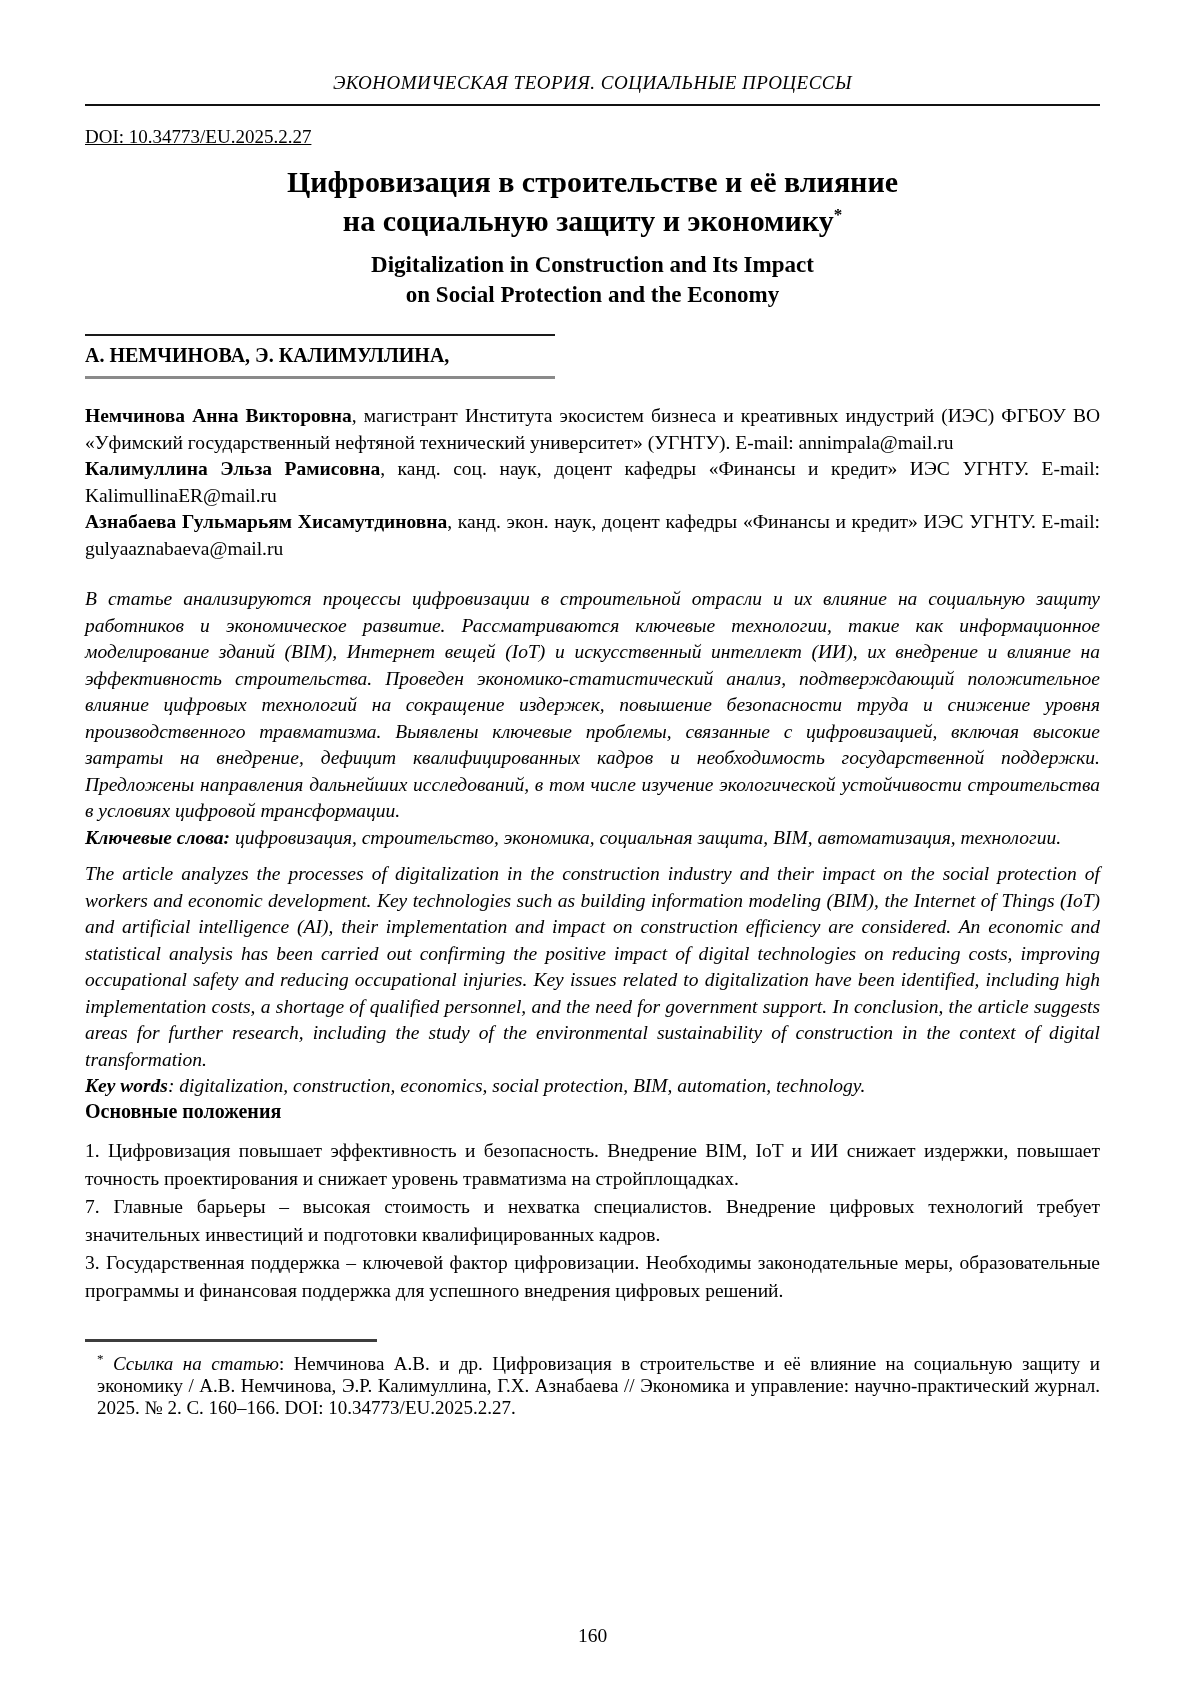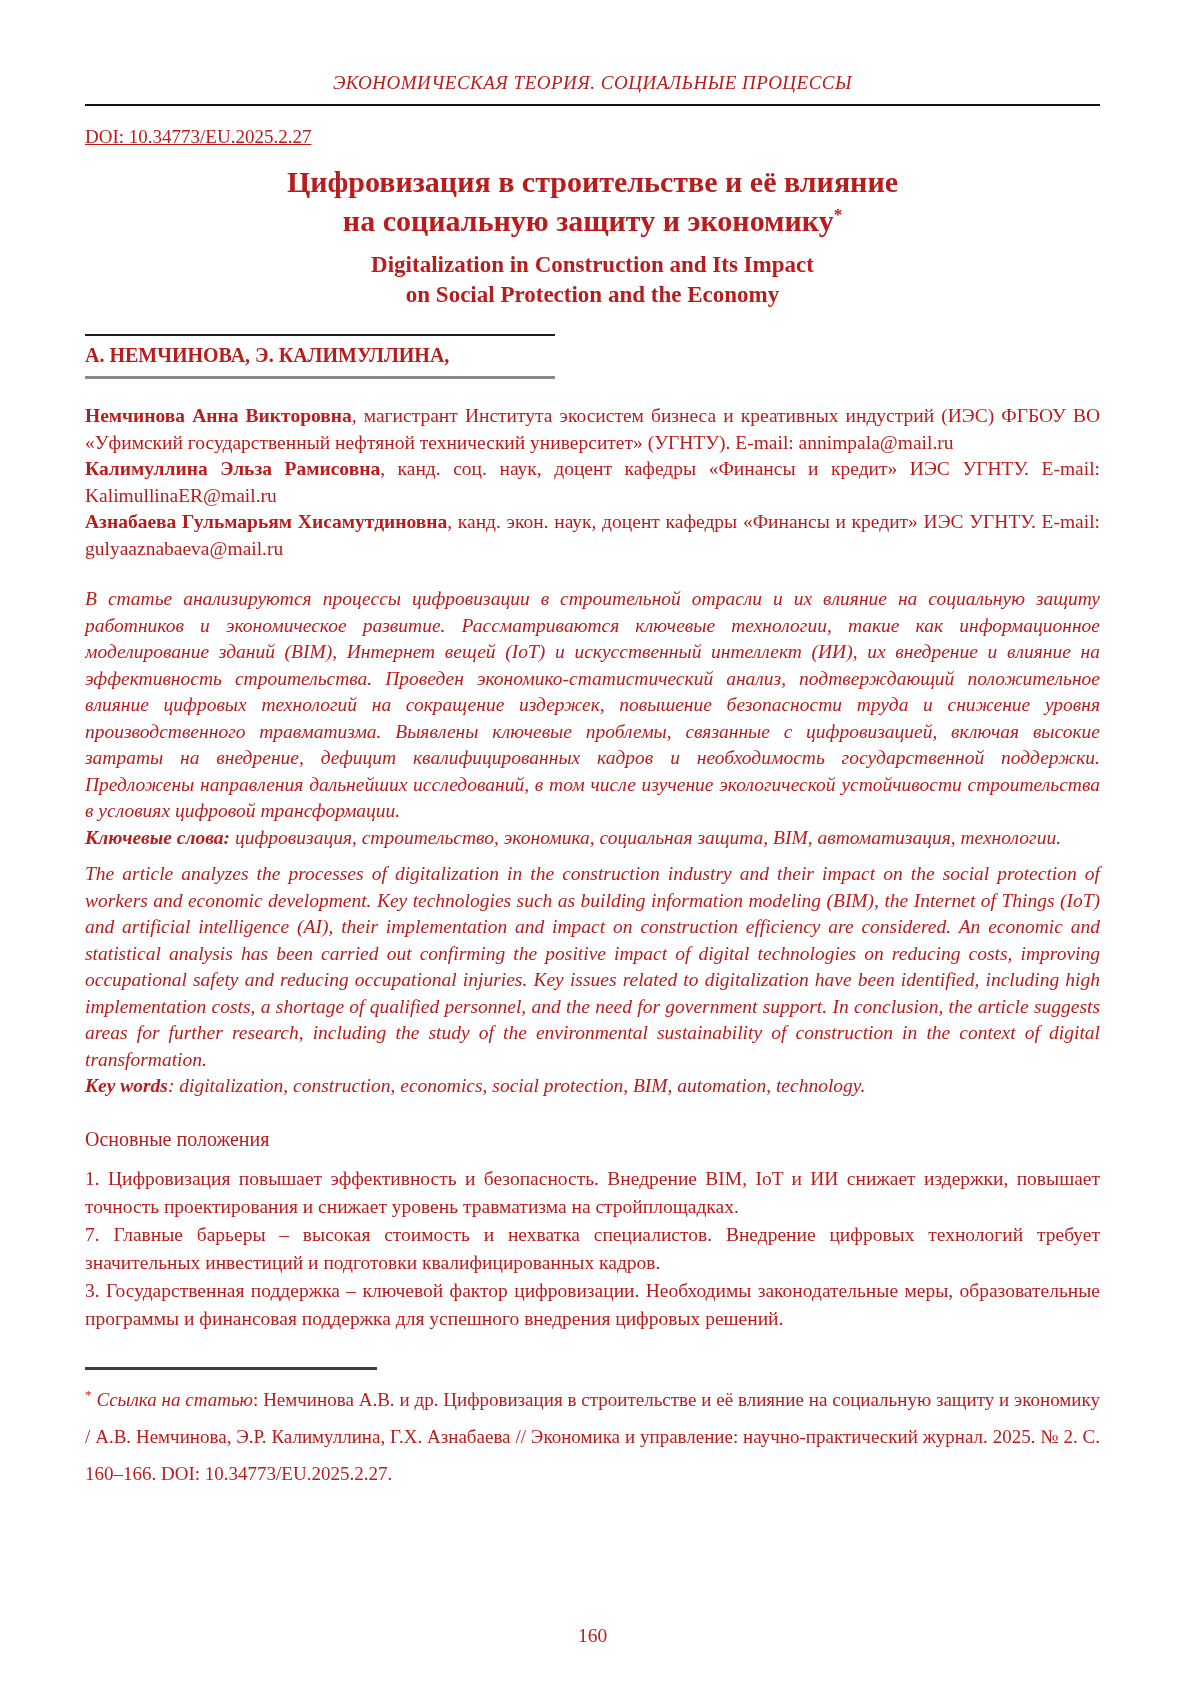--- a/index.html
+++ b/index.html
@@ -2,21 +2,21 @@
 <html><head>
 <meta charset="utf-8">
 <style>
   html, body { margin: 0; padding: 0; background: #ffffff; }
   .page {
     position: relative;
     width: 1200px;
     height: 1698px;
     margin: 0 auto;
     background: #ffffff;
-    color: #b91c1c;
+    color: #000000;
     font-family: "Liberation Serif", "DejaVu Serif", serif;
     font-size: 19.5px;
     box-sizing: border-box;
     padding: 72px 100px 0 85px;
     overflow: hidden;
   }
   .running-head {
     text-align: center;
     font-style: italic;
     font-size: 19px;
@@ -66,41 +66,41 @@
   }
   .abstract-ru, .abstract-en {
     text-align: justify;
     font-style: italic;
     line-height: 26.5px;
   }
   .abstract-ru { margin-top: 24px; }
   .abstract-en { margin-top: 10px; }
   .kw-label { font-weight: bold; }
   .main-heading {
-    margin-top: 28px;
-    font-weight: normal;
+    font-weight: bold;
     font-size: 20px;
   }
   .main-points { margin-top: 14px; }
   .main-points p {
     margin: 0;
     text-align: justify;
     line-height: 28px;
   }
   .footnote-rule {
     border: none;
     border-top: 3px solid #3d3d3d;
     width: 292px;
     margin: 34px 0 0 0;
   }
   .footnote {
     margin-top: 6px;
     text-align: justify;
     font-size: 19px;
-    line-height: 37px;
+    line-height: 22px;
+    margin-left: 12px;
   }
   .footnote sup { font-size: 13px; }
   .footnote .fn-label { font-style: italic; }
   .page-number {
     position: absolute;
     left: 0;
     right: 15px;
     bottom: 51px;
     text-align: center;
     font-size: 19.5px;

